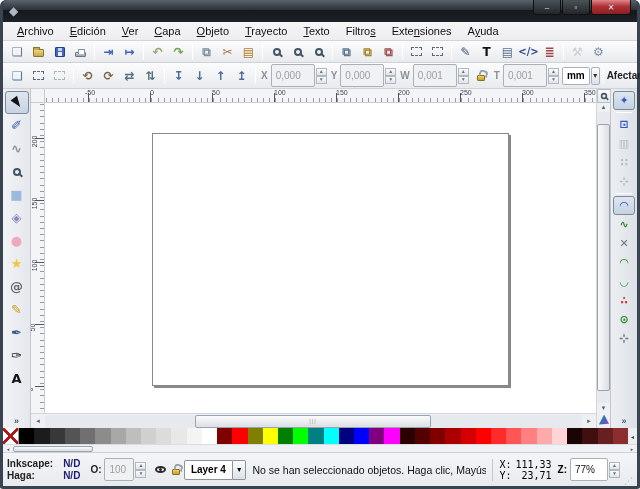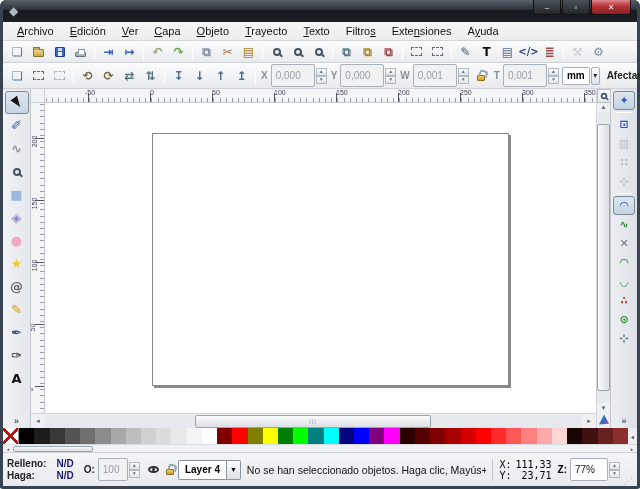--- a/index.html
+++ b/index.html
@@ -512,21 +512,21 @@
 
   <div class="palette-scroll">
     <div class="pscroll-arrow">◂</div>
     <div class="pscroll-thumb"></div>
     <div style="flex:1"></div>
     <div class="pscroll-arrow">▸</div>
   </div>
 
   <div class="statusbar">
     <div class="fillstroke">
-      <span class="fs-label">Relleno:</span>
+      <span class="fs-label">Inkscape:</span>
       <span class="fs-value">N/D</span>
       <span class="fs-label">Haga:</span>
       <span class="fs-value">N/D</span>
     </div>
     <div class="opacity">
       <span class="o-label">O:</span>
       <span class="fld-box">100</span>
       <span class="spinner">
           <span>▲</span>
           <span>▼</span>

